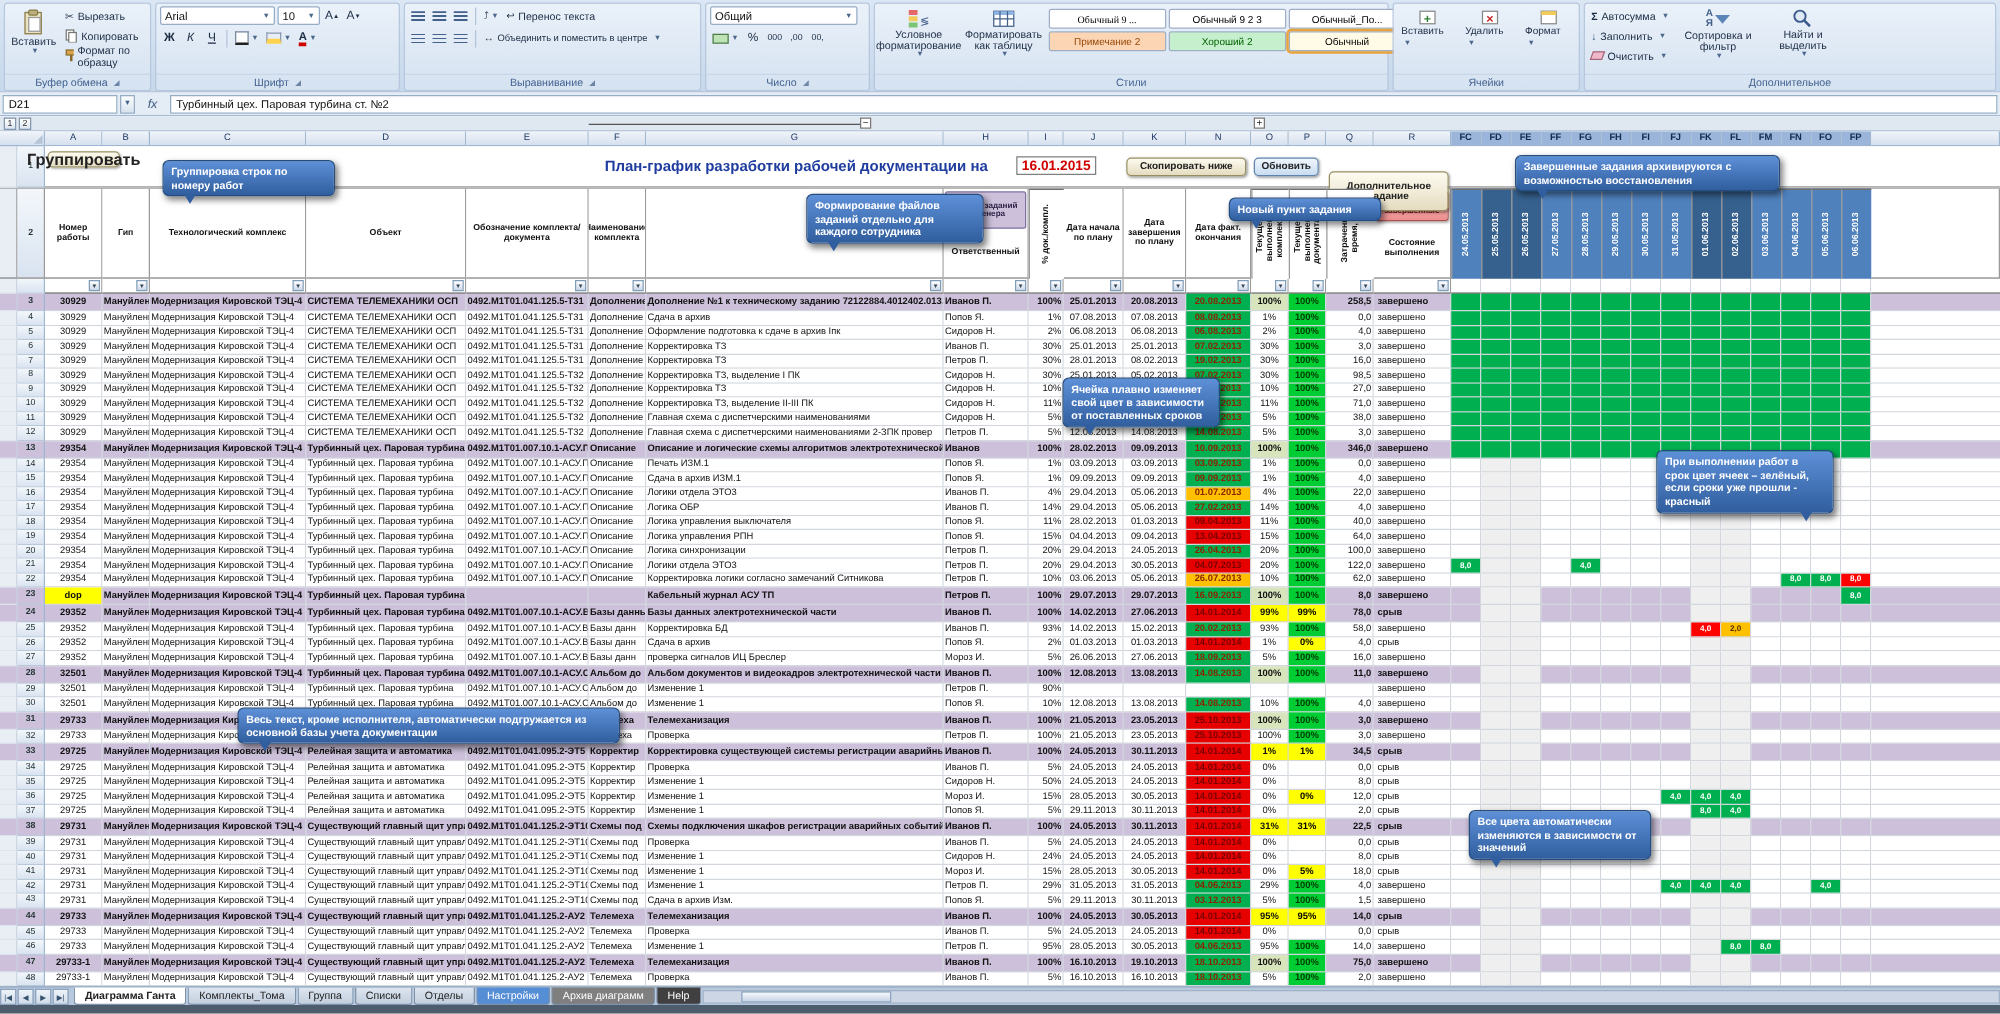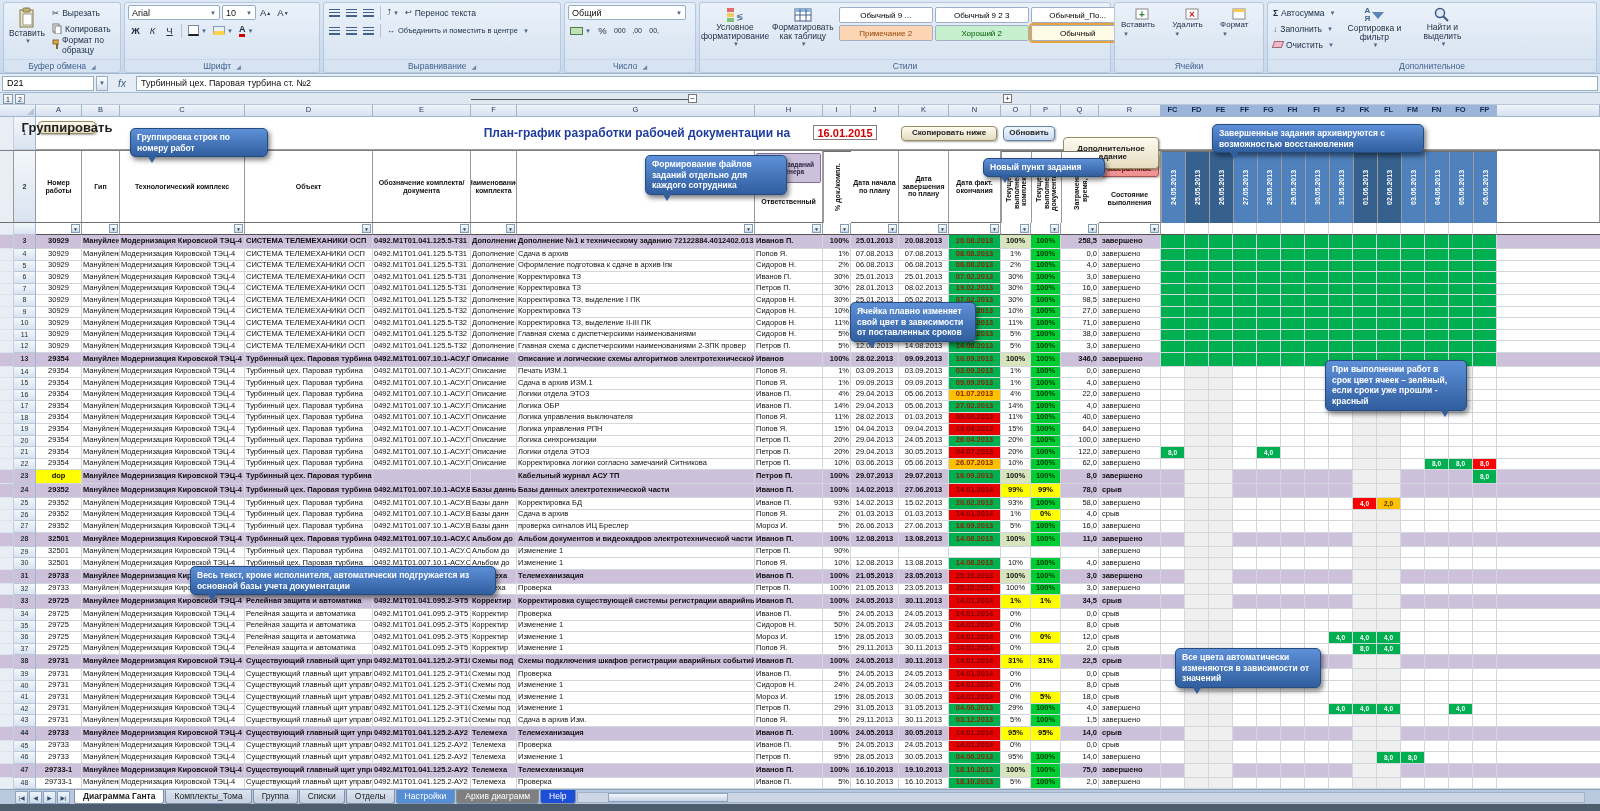--- a/index.html
+++ b/index.html
@@ -101,21 +101,21 @@
   .row .cell.fc-o{background:#ffc000;color:#8b2500;font-weight:bold;justify-content:center}
   .row .cell.cs-g{background:#d8e4bc;justify-content:center}
   .row .cell.cs-y{background:#ffff00;justify-content:center}
   .row .cell.cd-g{background:#00cc33;color:#003b00;font-weight:bold;justify-content:center}
   .row .cell.cd-y{background:#ffff00;color:#000;font-weight:bold;justify-content:center}
   .row .cell.g-g{background:#00b050;color:#fff;font-weight:bold;justify-content:center;font-size:6.5px}
   .row .cell.g-r{background:#ff0000;color:#fff;font-weight:bold;justify-content:center;font-size:6.5px}
   .row .cell.g-o{background:#ffc000;color:#5a3200;font-weight:bold;justify-content:center;font-size:6.5px}
 
   
-  #tabs-bar{height:15px;background:#b9c9dd;border-top:1px solid #8fa5bf;display:flex;align-items:flex-start;gap:1px;padding:0 15px;flex:none}
+  #tabs-bar{height:15px;background:#b9c9dd;border-top:1px solid #8fa5bf;display:flex;align-items:flex-start;gap:1px;padding:0 0;flex:none}
   .navbtn{width:13px;height:13px;margin-top:1px;background:linear-gradient(#eef3f9,#cfdbe9);border:1px solid #8fa5bf;font-size:6px;display:flex;align-items:center;justify-content:center;color:#33506f}
   #tabs{display:flex;gap:1px;margin-left:3px}
   .tab{padding:1px 8px;font-size:8.5px;background:linear-gradient(#dde5ef,#c3cfdf);border:1px solid #7f93ab;border-top:none;border-radius:0 0 3px 3px;color:#222;height:14px;white-space:nowrap}
   .tab.active{background:#fff;font-weight:bold}
   #hscroll{flex:1;height:11px;margin-top:2px;background:#ccd6e4;border:1px solid #9fb2c8;display:flex;align-items:center}
   #hthumb{width:120px;height:9px;background:linear-gradient(#f4f8fc,#c7d5e5);border:1px solid #8fa5bf;margin-left:30px}
   #status-bar{flex:1;background:#4e5d6e}
 
   
   #overlay{position:absolute;inset:0;pointer-events:none;z-index:40}
@@ -300,21 +300,21 @@
               <rect x="1" y="2" width="16" height="12" fill="#fff" stroke="#44618c"></rect>
               <rect x="1" y="2" width="16" height="3" fill="#8db4e2"></rect>
               <line x1="1" y1="8" x2="17" y2="8" stroke="#44618c"></line>
               <line x1="6" y1="2" x2="6" y2="14" stroke="#44618c"></line>
               <line x1="12" y1="2" x2="12" y2="14" stroke="#44618c"></line>
             </svg>
           <span>Форматировать как таблицу</span>
             <span class="car">▼</span>
         </div>
         <div class="gal" id="style-gallery">
-            <div class="gal-item" style="background: rgb(255, 255, 255); color: rgb(0, 0, 0);">Обычный 9 ...</div>
+            <div class="gal-item" style="background: rgb(255, 255, 255); color: rgb(0, 0, 0); font-family: Liberation Serif, serif;">Обычный 9 ...</div>
             <div class="gal-item" style="background: rgb(255, 255, 255); color: rgb(0, 0, 0);">Обычный 9 2 3</div>
             <div class="gal-item" style="background: rgb(255, 255, 255); color: rgb(0, 0, 0);">Обычный_По...</div>
             <div class="gal-item" style="background: rgb(252, 213, 180); color: rgb(151, 71, 6);">Примечание 2</div>
             <div class="gal-item" style="background: rgb(198, 239, 206); color: rgb(0, 97, 0);">Хороший 2</div>
             <div class="gal-item gal-sel" style="background: rgb(255, 251, 230); color: rgb(0, 0, 0);">Обычный</div>
           </div>
         <div class="galarr">
           <div>▲</div>
           <div>▼</div>
           <div>≡</div>
@@ -2192,21 +2192,21 @@
     <div class="navbtn">▶</div>
     <div class="navbtn">▶|</div>
     <div id="tabs">
         <div class="tab active">Диаграмма Ганта</div>
         <div class="tab">Комплекты_Тома</div>
         <div class="tab">Группа</div>
         <div class="tab">Списки</div>
         <div class="tab">Отделы</div>
         <div class="tab" style="background: rgb(85, 142, 213); color: rgb(255, 255, 255);">Настройки</div>
         <div class="tab" style="background: rgb(127, 127, 127); color: rgb(255, 255, 255);">Архив диаграмм</div>
-        <div class="tab" style="background: #1d4ed8; color: rgb(255, 255, 255);">Help</div>
+        <div class="tab" style="background: #404040; color: rgb(255, 255, 255);">Help</div>
       </div>
     <div id="hscroll">
         <div id="hthumb"></div>
       </div>
   </div>
   <div id="status-bar"></div>
 
   <div id="overlay">
       <div class="callout c0">Группировка строк по номеру работ</div>
       <div class="callout c1">Формирование файлов заданий отдельно для каждого сотрудника</div>

